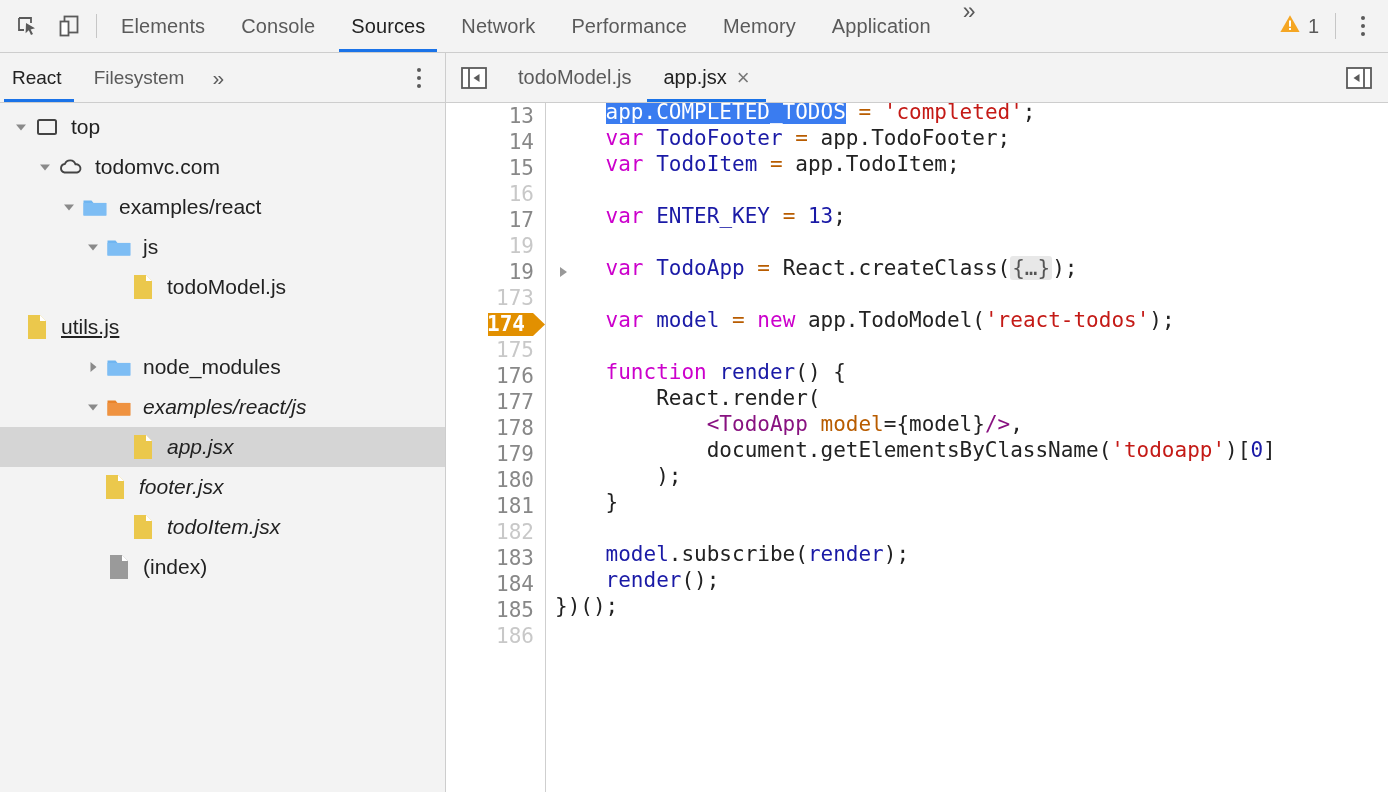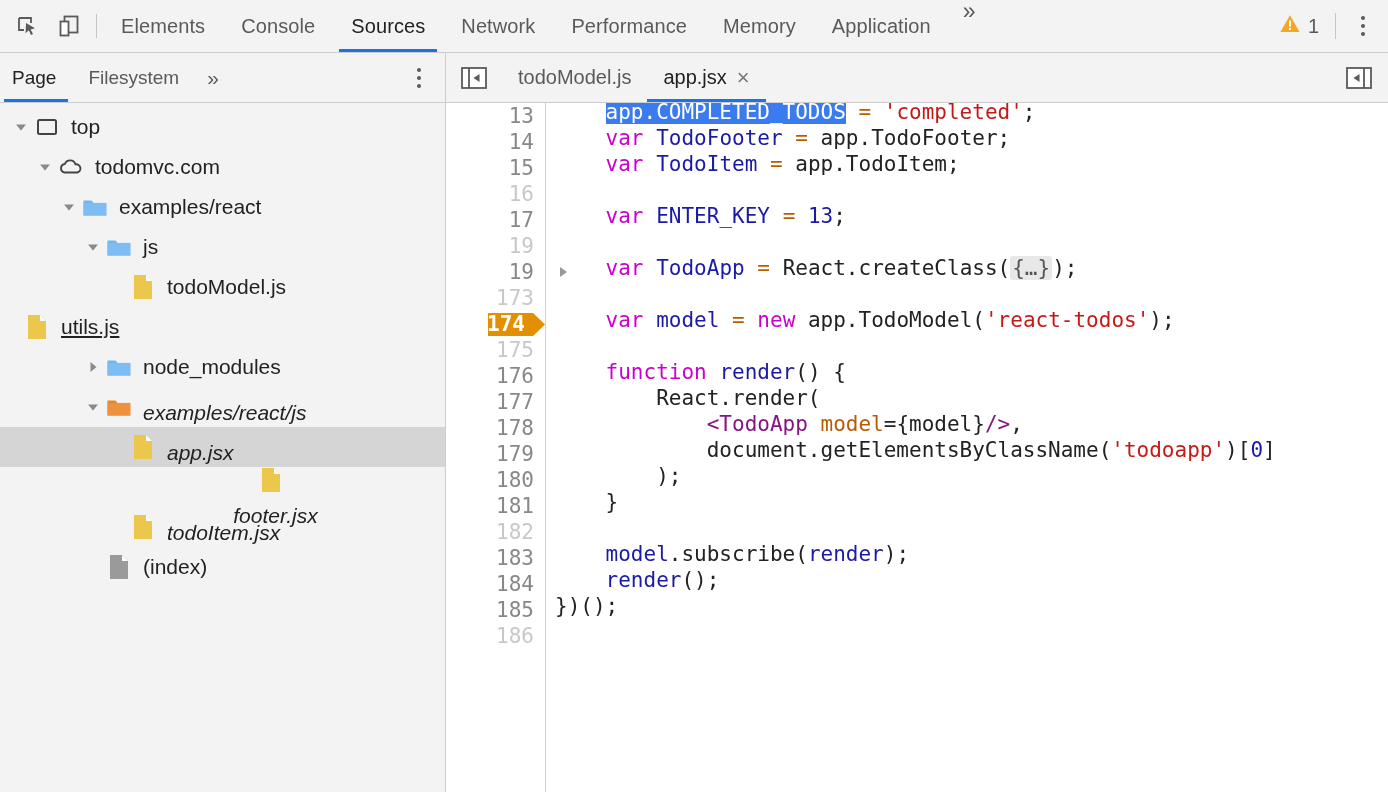--- a/index.html
+++ b/index.html
@@ -198,21 +198,21 @@
     width: 22px; min-width: 22px;
     display: flex; align-items: center; justify-content: center;
   }
   .tw svg { display: block; }
   .tree-icon {
     width: 30px; min-width: 30px;
     display: flex; align-items: center; justify-content: center;
     margin-right: 9px;
   }
   .tree-label { font-size: 21px; }
-  .tree-row.italic .tree-label { font-style: italic; margin-top: 11px; }
+  .tree-row.italic .tree-label { font-style: italic; }
 
   
   .editor-pane {
     flex: 1;
     display: flex; flex-direction: column;
     background: #ffffff;
     min-width: 0;
   }
   .editor-tabbar {
     height: 50px; min-height: 50px;
@@ -402,21 +402,21 @@
         <i></i>
       </div>
     </div>
   </div>
 
   <div class="body-split">
 
     <div class="navigator">
       <div class="nav-toolbar">
         <div class="nav-tab active">
-            <span>Page</span>
+            <span>React</span>
           </div>
         <div class="nav-tab">
             <span>Filesystem</span>
           </div>
         <div class="nav-more">»</div>
         <div class="nav-spacer"></div>
         <div class="nav-kebab">
           <i></i>
           <i></i>
           <i></i>
@@ -528,21 +528,21 @@
           <div class="tree-row selected italic" style="padding-left: 106px;">
             <span class="tw"></span>
             <span class="tree-icon">
               <svg width="22" height="26" viewBox="0 0 22 26">
                 <path d="M2 1 h12 l6 6 v18 h-18 Z" fill="#ebc84c"></path>
                 <path d="M14 1 l6 6 h-6 Z" fill="#fff"></path>
               </svg>
             </span>
             <span class="tree-label">app.jsx</span>
           </div>
-          <div class="tree-row italic" style="padding-left: 106px; flex-direction: column;">
+          <div class="tree-row italic" style="padding-left: 78px;">
             <span class="tw"></span>
             <span class="tree-icon">
               <svg width="22" height="26" viewBox="0 0 22 26">
                 <path d="M2 1 h12 l6 6 v18 h-18 Z" fill="#ebc84c"></path>
                 <path d="M14 1 l6 6 h-6 Z" fill="#fff"></path>
               </svg>
             </span>
             <span class="tree-label">footer.jsx</span>
           </div>
           <div class="tree-row italic" style="padding-left: 106px;">

